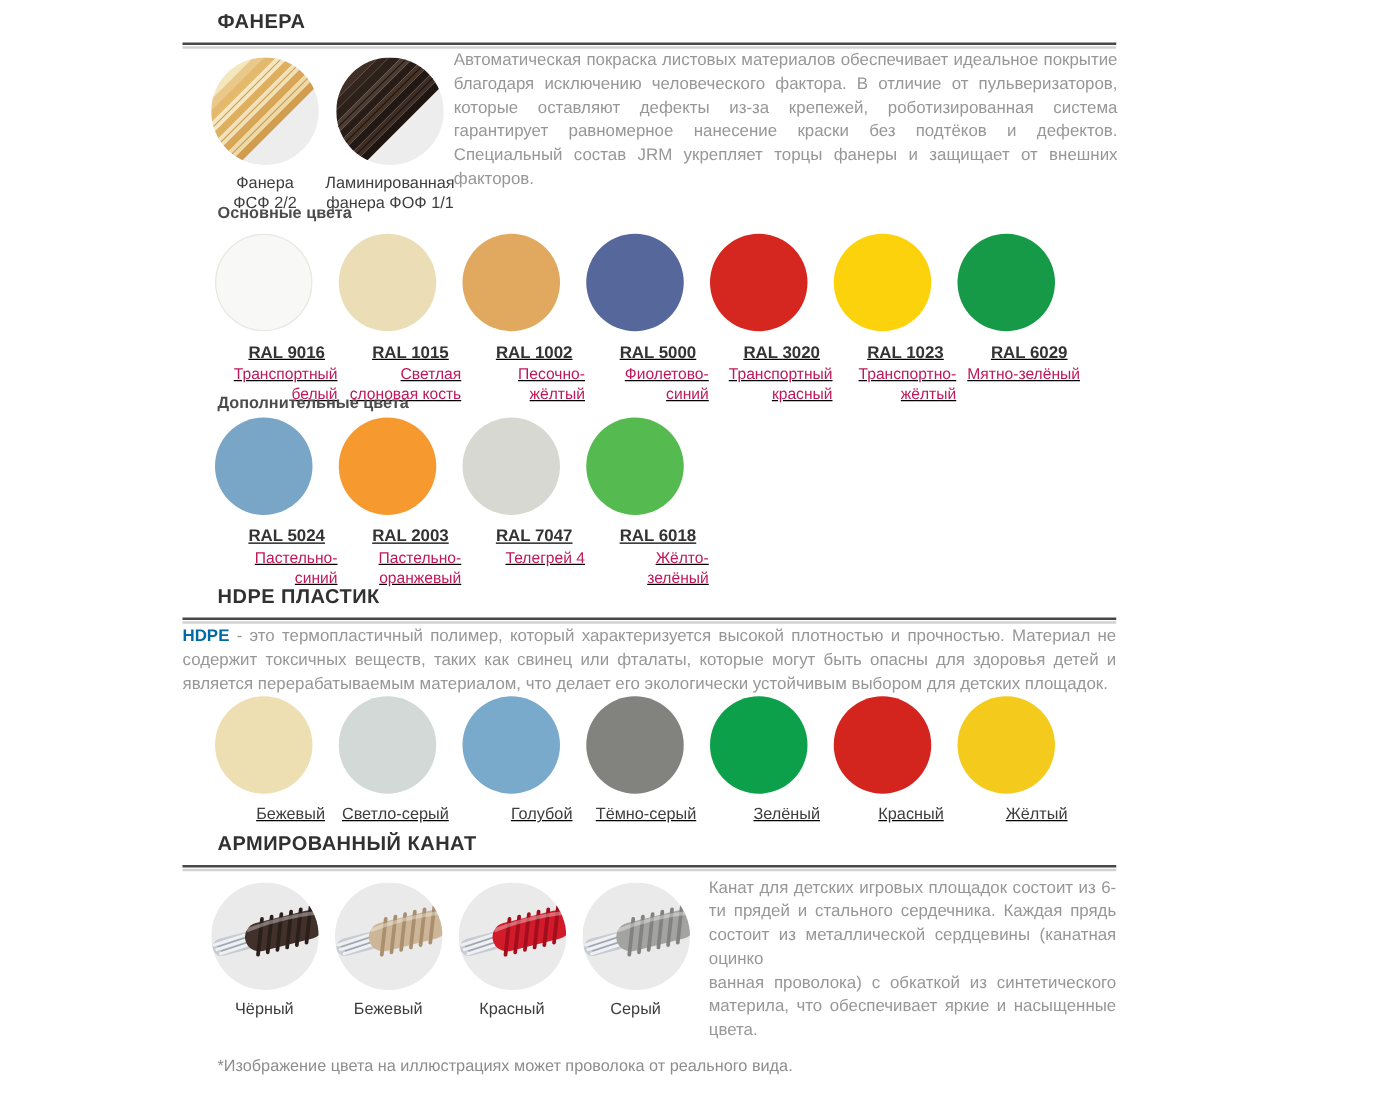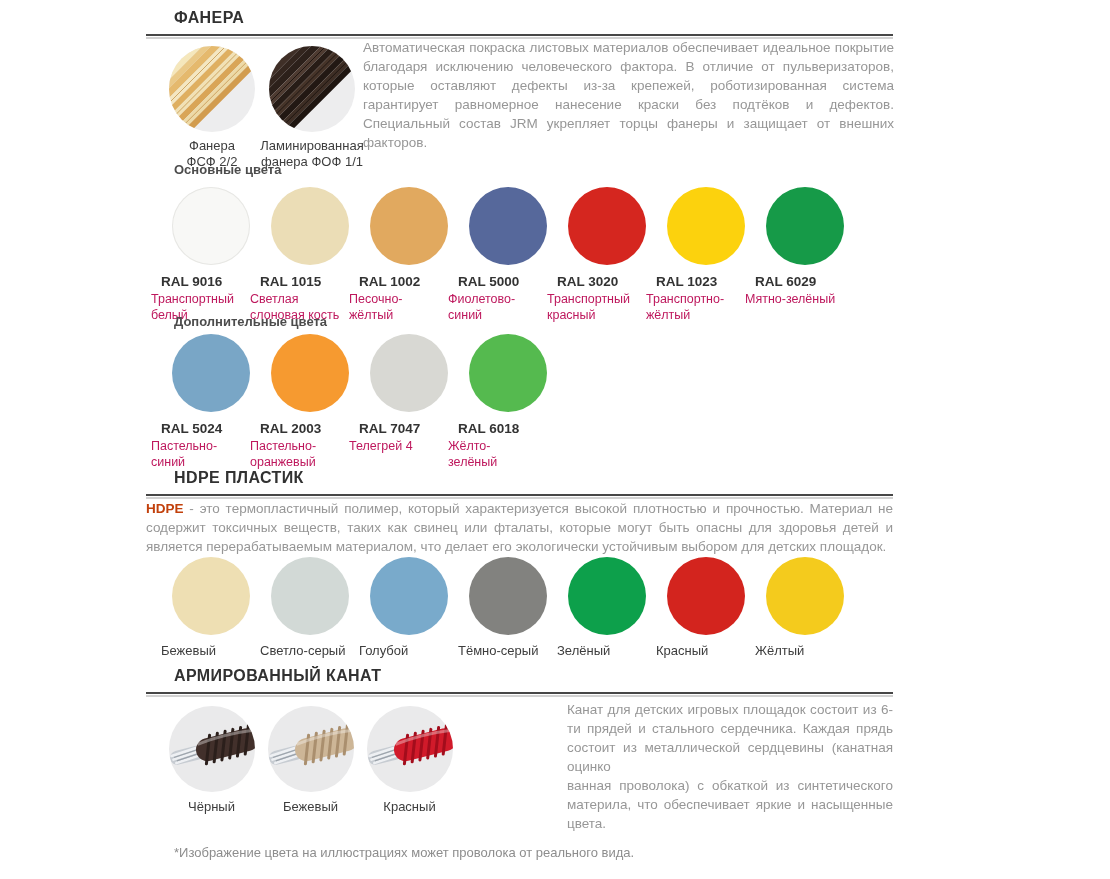--- a/index.html
+++ b/index.html
@@ -14,34 +14,34 @@
   .sec-title {
     font-size:16px; font-weight:bold; color:#313131; letter-spacing:0.4px;
     margin:0 0 0 28px;
   }
   .rule { height:2px; background:#474747; box-shadow:0 3px 0 #d2d2d2; margin-top:7px; }
 
   .para {
     font-size:13.5px; line-height:19px; color:#979797; text-align:justify;
     margin:0;
   }
-  .para .lead { color:#c2410c; font-weight:bold; }
+  .para .lead { color:#0369a1; font-weight:bold; }
   .pre { white-space:pre-line; }
 
   .group-label { font-size:13px; font-weight:bold; color:#4c4c4c; }
 
   .row { display:flex; }
 
   .material-item { width:100px; text-align:center; }
   .material-caption {
     margin:6px -12px 0; font-size:13px; line-height:16px; color:#3d3d3d;
     white-space:pre-line;
   }
 
-  .color-item { width:99px; text-align:left; }
+  .color-item { width:99px; text-align:right;text-decoration:underline; }
   .circle {
     width:78px; height:78px; border-radius:50%; margin:0 auto;
   }
   .circle.ring { box-shadow: inset 0 0 0 1px #e7e7e4; }
   .ral-code { margin-top:9px; font-size:13.5px; font-weight:bold; color:#333333; }
   .ral-name {
     margin:2px -10px 0; font-size:12.5px; line-height:16px; color:#be185d;
     white-space:pre-line;
   }
   .hdpe-name { margin-top:8px; font-size:13px; color:#3d3d3d; }
@@ -303,20 +303,43 @@
             <g stroke-width="3" fill="none" stroke-linecap="round" style="stroke: rgb(163, 13, 28);">
               <path d="M34 56 L44 29 M42 56 L52 29 M50 56 L60 29 M58 56 L68 29 M66 56 L76 29 M74 56 L84 29"></path>
             </g>
             <path d="M30 35 Q58 31 90 35" stroke="rgba(255,255,255,0.35)" stroke-width="3" fill="none"></path>
           </g>
             </g>
         </svg>
         <div class="rope-caption">Красный</div>
       </div>
 
+      <div class="rope-item">
+        <svg width="86" height="86" viewBox="0 0 86 86" style="display:block; margin:0 auto;">
+          <defs>
+              <clipPath id="ropeclip3">
+                <circle cx="43" cy="43" r="43"></circle>
+              </clipPath>
+            </defs>
+          <circle cx="43" cy="43" r="43" fill="#EAEAEB"></circle>
+          <g clip-path="url(#ropeclip3)">
+              <g transform="rotate(-14 43 43)">
+            <rect x="0" y="36" width="34" height="14" rx="7" fill="#C7CCD2"></rect>
+            <path d="M2 40 L30 38 M3 44 L31 42 M5 48 L32 46" stroke="#EEF0F3" stroke-width="2.5" fill="none" stroke-linecap="round"></path>
+            <path d="M4 42 L30 40 M6 46 L32 44" stroke="#9CA3AB" stroke-width="1.1" fill="none"></path>
+            <rect x="27" y="31" width="64" height="23" rx="11.5" style="fill: rgb(163, 163, 161);"></rect>
+            <g stroke-width="3" fill="none" stroke-linecap="round" style="stroke: rgb(130, 130, 128);">
+              <path d="M34 56 L44 29 M42 56 L52 29 M50 56 L60 29 M58 56 L68 29 M66 56 L76 29 M74 56 L84 29"></path>
+            </g>
+            <path d="M30 35 Q58 31 90 35" stroke="rgba(255,255,255,0.35)" stroke-width="3" fill="none"></path>
+          </g>
+            </g>
+        </svg>
+        <div class="rope-caption">Серый</div>
+      </div>
     </div>
 
     <p class="abs para pre" style="left:421px; top:700px; width:326px;">Канат для детских игровых площадок состоит из 6-ти прядей и стального сердечника. Каждая прядь состоит из металлической сердцевины (канатная оцинко
 ванная проволока) с обкаткой из синтетического материла, что обеспечивает яркие и насыщенные цвета.</p>
 
     <div class="abs footnote" style="left:28px; top:845px;">*Изображение цвета на иллюстрациях может проволока от реального вида.</div>
 
   </div>
 </div>
 

